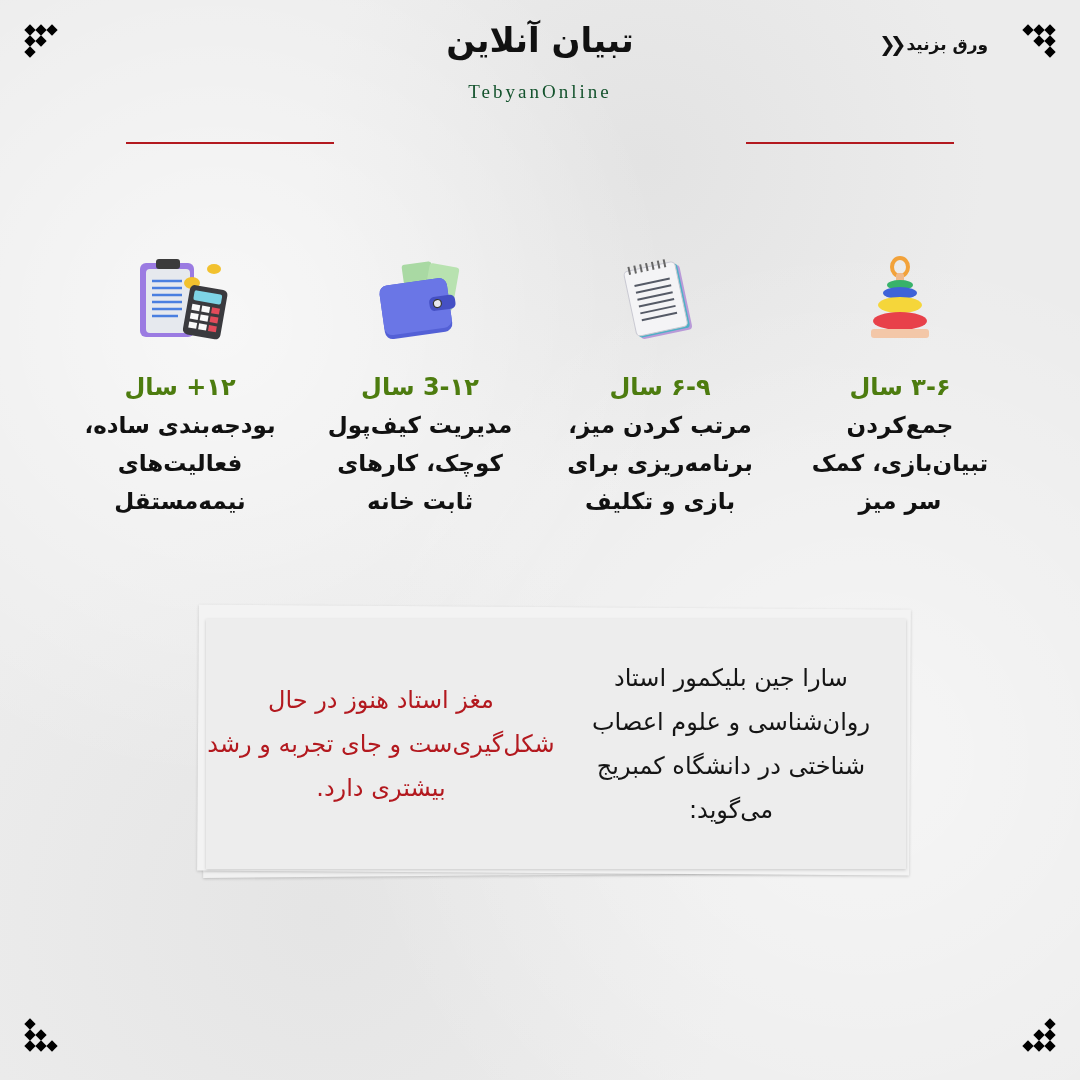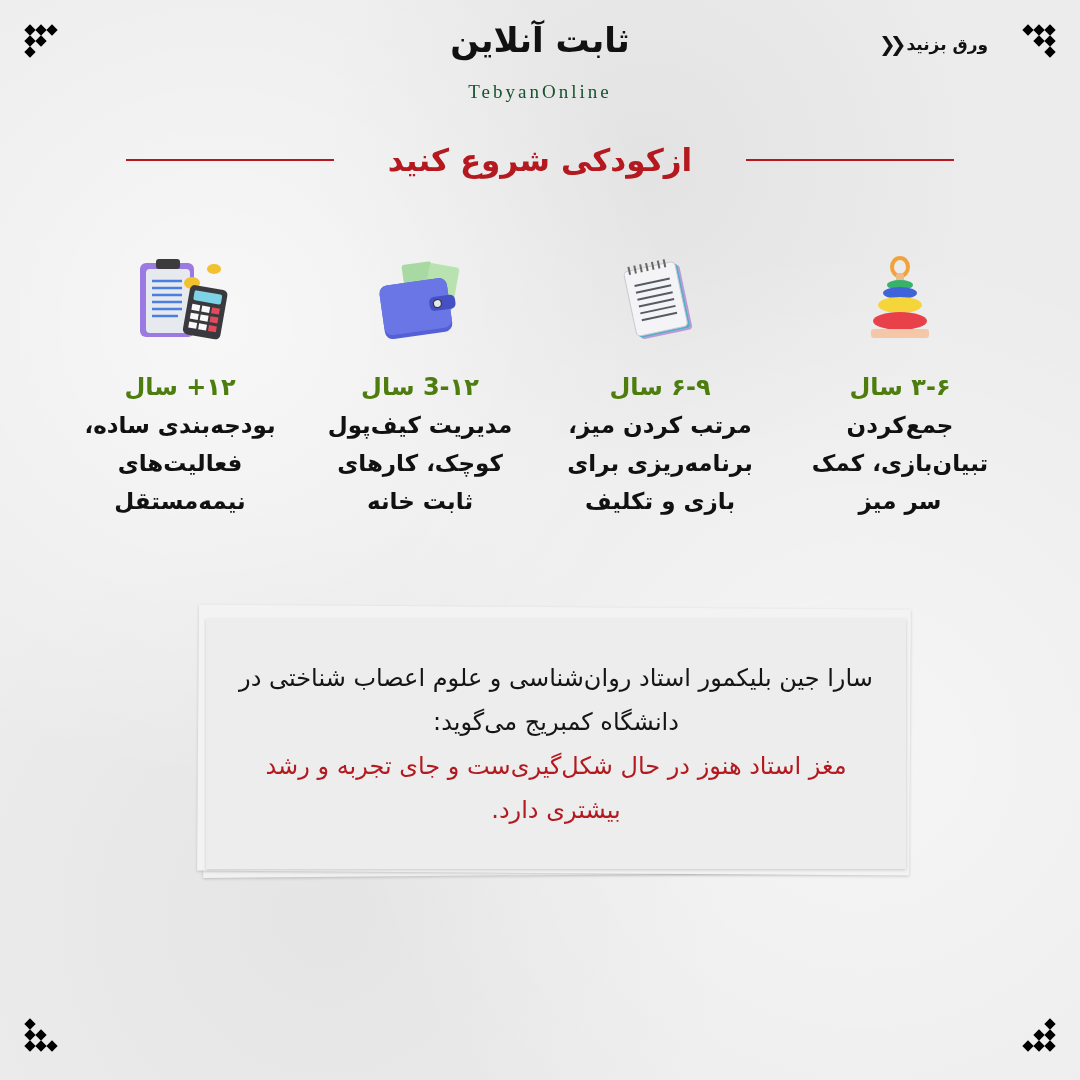--- a/index.html
+++ b/index.html
@@ -67,21 +67,21 @@
 
   .paper-stack { position: absolute; left: 196px; top: 605px; width: 720px; height: 280px; }
   .paper {
     position: absolute; background: #f4f4f4;
     box-shadow: 0 1px 3px rgba(0,0,0,0.18);
   }
   .paper.p1 { left: 6px; top: 8px; width: 700px; height: 262px; transform: rotate(-0.5deg); background:#f1f1f1; }
   .paper.p2 { left: 2px; top: 2px; width: 712px; height: 266px; transform: rotate(0.4deg); background:#f3f3f3; }
   .paper.front {
     left: 10px; top: 14px; width: 700px; height: 250px; background: #ededed;
-    display: flex; flex-direction: column; justify-content: center; align-items: center;
+    display: flex; justify-content: center; align-items: center;
     direction: rtl; text-align: center;
   }
   .quote { font-size: 24px; line-height: 44px; font-weight: normal; color: #151515; width: 660px; }
   .quote.red { color: #b3191f; }
 </style>
 </head>
 <body>
 
 <div class="corner tl">
   <svg viewBox="0 0 40 40">
@@ -126,32 +126,31 @@
     <rect x="13" y="13" width="8" height="8" transform="rotate(45 17 17)"></rect>
     <rect x="24" y="13" width="8" height="8" transform="rotate(45 28 17)"></rect>
     <rect x="2" y="24" width="8" height="8" transform="rotate(45 6 28)"></rect>
     <rect x="13" y="24" width="8" height="8" transform="rotate(45 17 28)"></rect>
     <rect x="24" y="24" width="8" height="8" transform="rotate(45 28 28)"></rect>
   </g>
     </svg>
 </div>
 
 <div class="logo">
-  <div class="logo-fa">ثابت آنلاین</div>
+  <div class="logo-fa">تبیان آنلاین</div>
   <div class="logo-en">TebyanOnline</div>
 </div>
 
 <div class="swipe">
   <span>ورق بزنید</span>
   <span class="chev">❮❮</span>
 </div>
 
 <div class="title-row">
   <div class="title-line"></div>
-  <div class="title">ازکودکی شروع کنید</div>
   <div class="title-line"></div>
 </div>
 
 <div class="columns">
   <div class="col">
     <div class="icon-wrap">
       <svg width="70" height="90" viewBox="0 0 70 90">
         <ellipse cx="35" cy="12" rx="8" ry="9" fill="none" stroke="#f2a23a" stroke-width="4"></ellipse>
         <rect x="31" y="18" width="8" height="60" rx="3" fill="#f0b98a"></rect>
         <ellipse cx="35" cy="30" rx="13" ry="5" fill="#38b26a"></ellipse>

